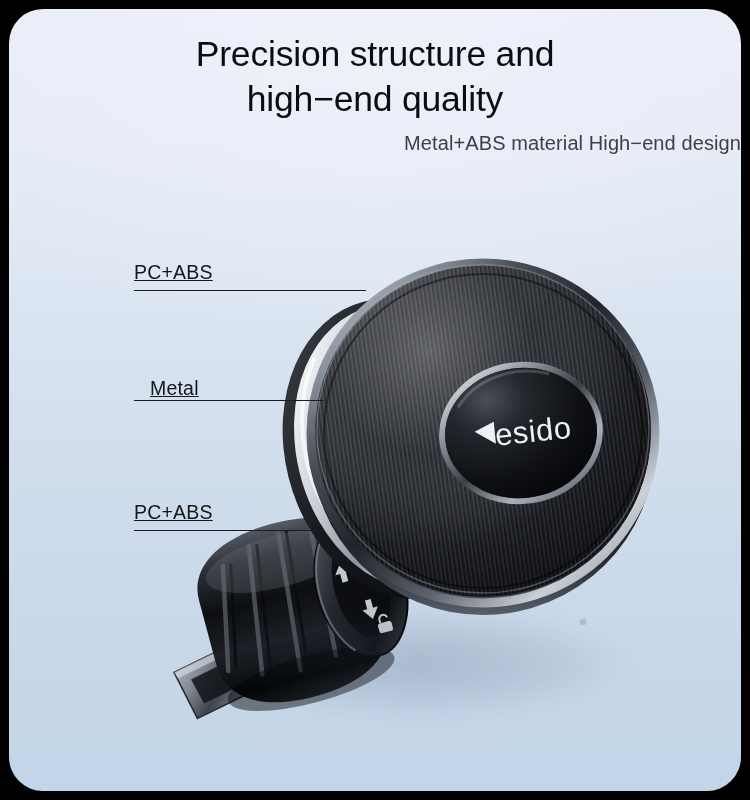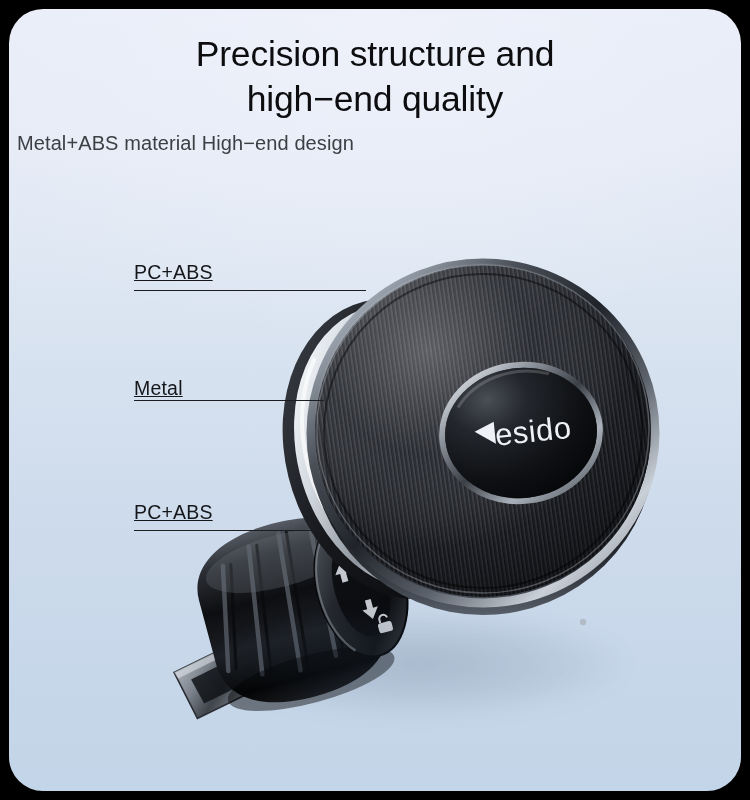--- a/index.html
+++ b/index.html
@@ -53,24 +53,24 @@
     text-align: center;
     color: #0d0d10;
     font-size: 35.5px;
     line-height: 45px;
     letter-spacing: -0.2px;
     font-weight: 400;
     white-space: pre-line;
   }
   .subtitle {
     position: absolute;
-    left: 8px;
+    left: 0;
     top: 123px;
     width: 732px;
-    text-align: left;
+    text-align: right;
     color: #3c3f44;
     font-size: 20px;
     letter-spacing: 0.1px;
     font-weight: 400;
   }
 
   
   .callout {
     position: absolute;
     color: #15171b;
@@ -81,21 +81,21 @@
   }
   .leader {
     position: absolute;
     height: 0;
     border-top: 1.4px solid #1b1d21;
   }
 
   #callout-1 { left: 125px; top: 252px; }
   #leader-1  { left: 125px; top: 281px; width: 232px; }
 
-  #callout-2 { left: 125px; top: 368px; }
+  #callout-2 { left: 141px; top: 368px; }
   #leader-2  { left: 125px; top: 391px; width: 190px; }
 
   #callout-3 { left: 125px; top: 492px; }
   #leader-3  { left: 125px; top: 521px; width: 190px; }
 
   
   #product {
     position: absolute;
     left: 0;
     top: 0;

